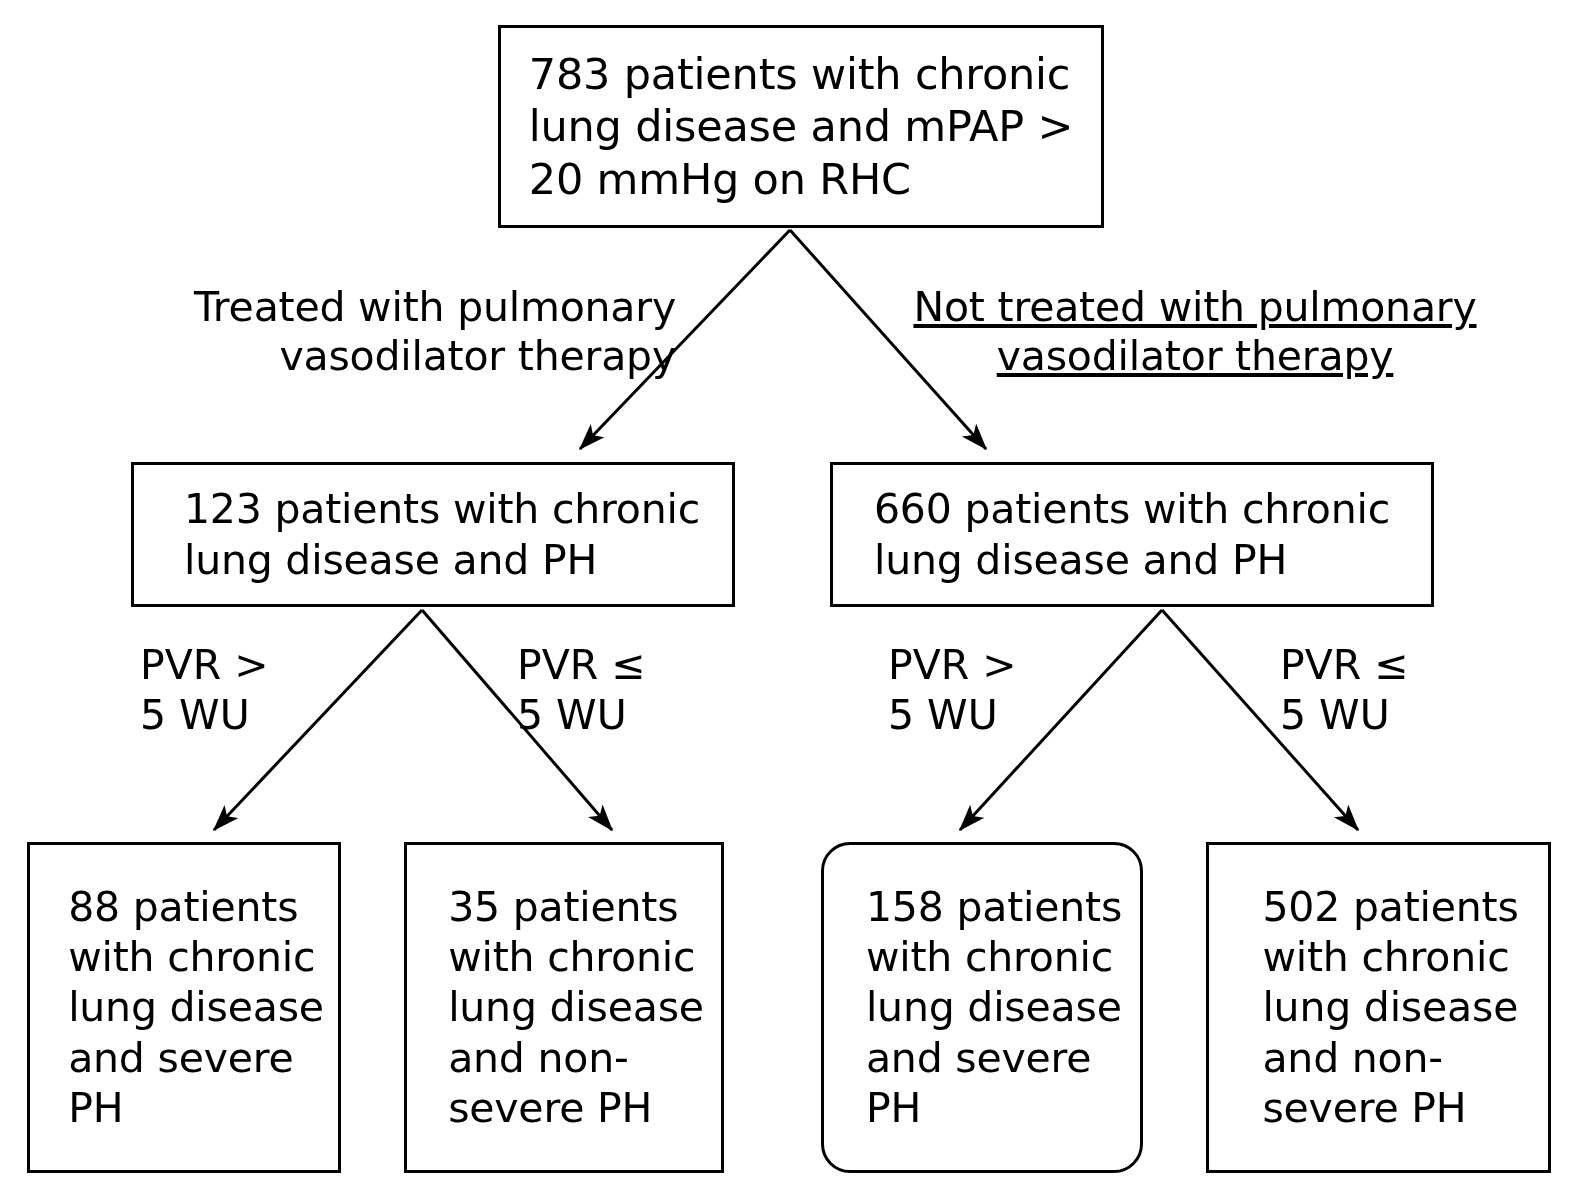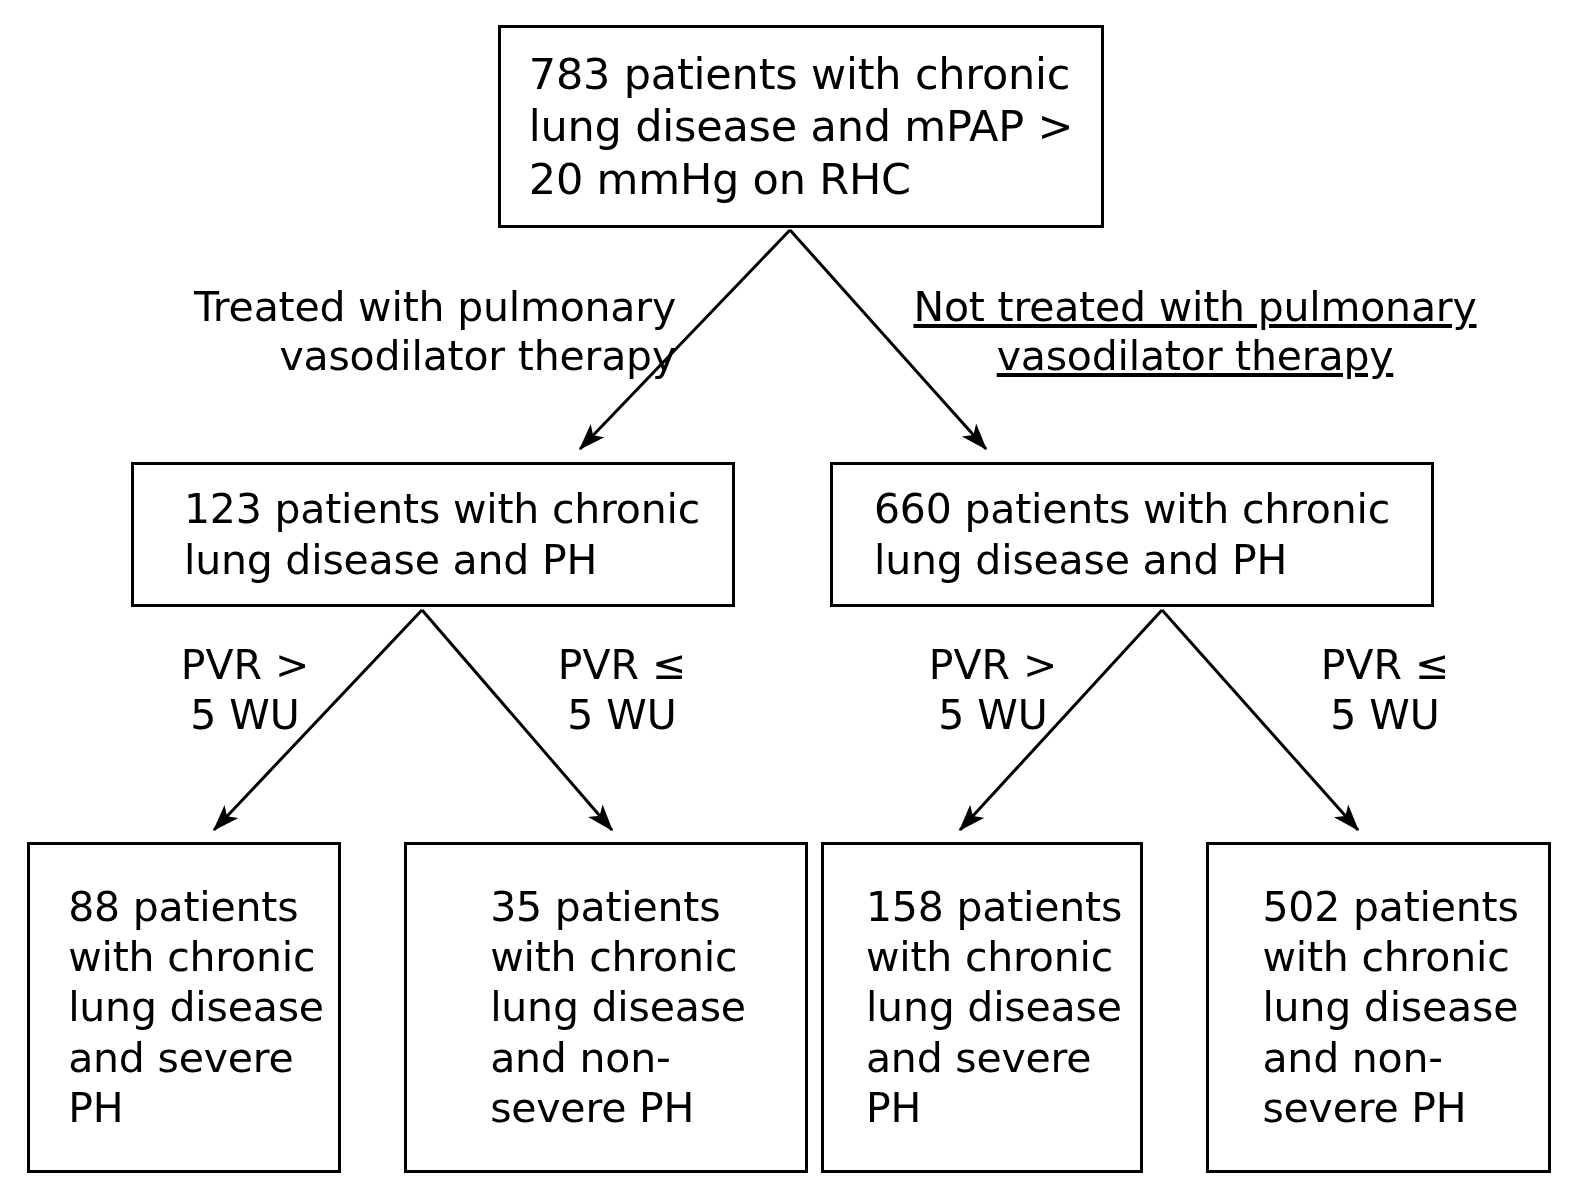--- a/index.html
+++ b/index.html
@@ -73,25 +73,26 @@
   .leaf-box {
     top: 842px;
     height: 331px;
   }
   #box-severe-treated {
     left: 27px;
     width: 314px;
   }
   #box-nonsevere-treated {
     left: 404px;
-    width: 404px;
+    width: 320px;
   }
   #box-severe-untreated {
     left: 821px;
     width: 322px;
+    border-radius: 29px;
   }
   #box-nonsevere-untreated {
     left: 1206px;
     width: 345px;
   }
   .leaf-box .node-text {
     font-size: 41px;
     margin-left: 24px;
   }
   
@@ -110,21 +111,21 @@
     text-align: right;
   }
   #label-untreated {
     left: 900px;
     top: 283px;
     width: 590px;
     text-decoration: underline;
   }
   .pvr-label {
     position: absolute;
-    text-align: center;
+    text-align: left;
     white-space: pre-line;
     line-height: 1.22;
     font-size: 41px;
   }
   #label-pvr-gt-left   { left: 140px;  top: 640px; width: 210px; }
   #label-pvr-le-left   { left: 517px;  top: 640px; width: 210px; }
   #label-pvr-gt-right  { left: 888px;  top: 640px; width: 210px; }
   #label-pvr-le-right  { left: 1280px; top: 640px; width: 210px; }
 </style>
 </head>

